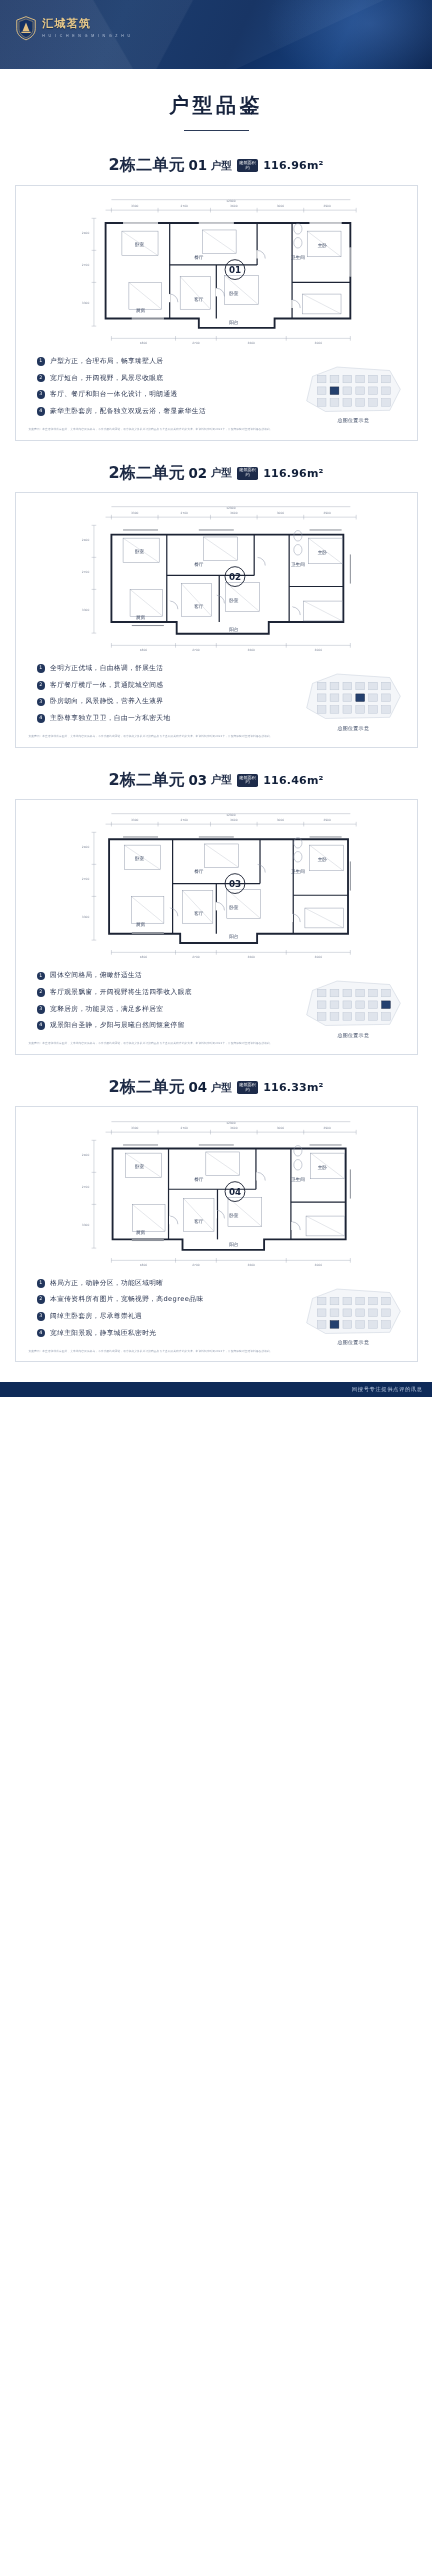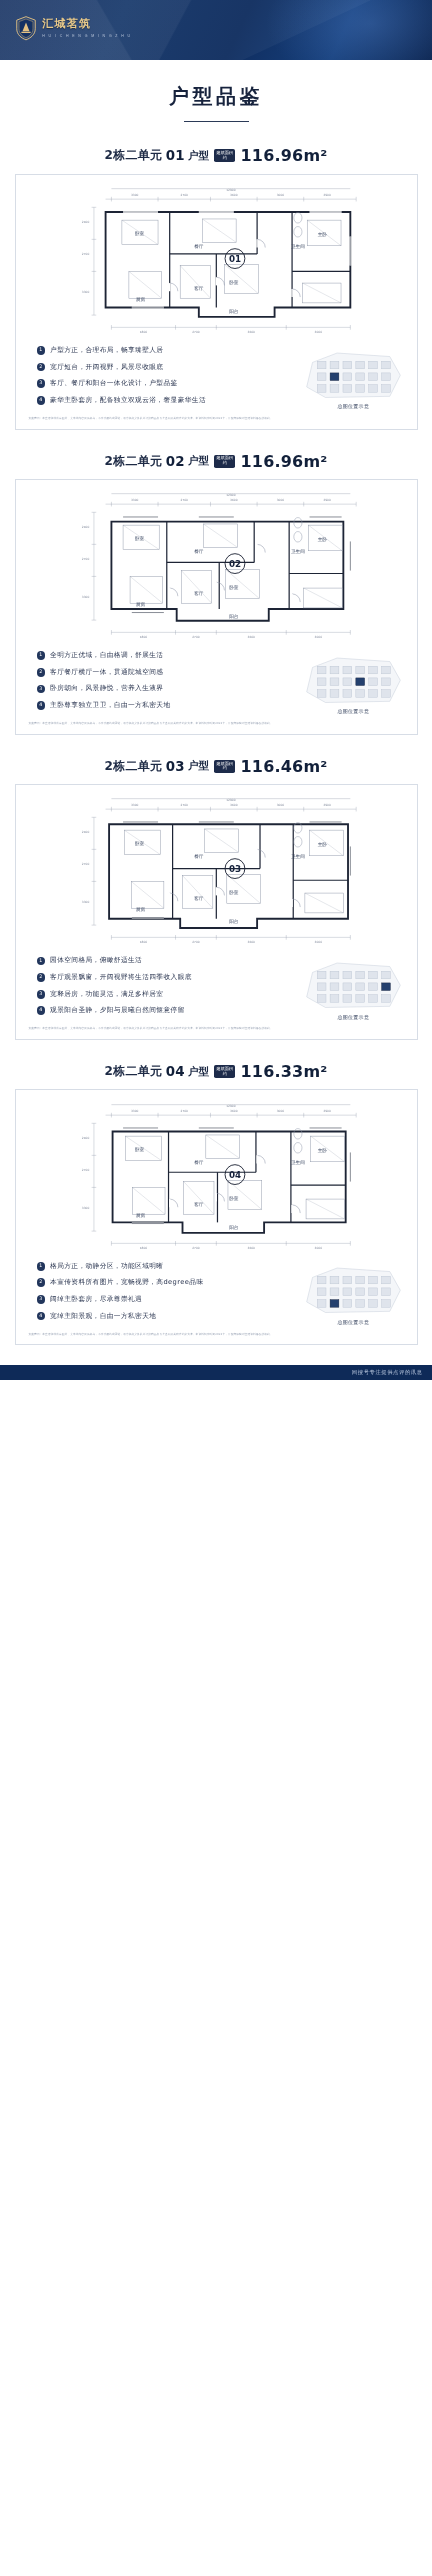--- a/index.html
+++ b/index.html
@@ -7,21 +7,21 @@
   body {
     width:432px;
     font-family:"Liberation Sans", sans-serif;
     color:#1b2b4b;
     -webkit-font-smoothing:antialiased;
   }
 
   
   .header {
     position:relative;
-    height:60px;
+    height:69px;
     background:
       linear-gradient(115deg,#0d2a5c 0%,#123468 28%,#0f2d5f 55%,#17407c 78%,#0c2550 100%);
     overflow:hidden;
   }
   .header:before {
     content:"";
     position:absolute; inset:0;
     background:
       linear-gradient(60deg, rgba(255,255,255,0.055) 0 28%, rgba(255,255,255,0) 28.4% 100%),
       linear-gradient(118deg, rgba(255,255,255,0.05) 0 41%, rgba(255,255,255,0) 41.4% 100%),
@@ -66,51 +66,51 @@
     width:65px; height:1.2px; margin:10.5px auto 0;
     background:#2b3a57;
   }
 
   
   .unit { margin-top:15px; }
   .unit-head {
     display:flex; align-items:center; justify-content:center;
     gap:3.5px; padding:7px 0 8.2px;
   }
-  .uh-prefix { font-size:12px; font-weight:bold; color:#1d2a45; letter-spacing:0.3px;
+  .uh-prefix { font-size:16px; font-weight:bold; color:#1d2a45; letter-spacing:0.3px;
     font-family:"DejaVu Sans", sans-serif; }
   .uh-code { font-size:13.4px; font-weight:bold; color:#12203a; font-family:"DejaVu Sans", sans-serif; }
   .uh-type { font-size:10.5px; font-weight:bold; color:#1d2a45; font-family:Liberation Sans, sans-serif; }
   .uh-badge {
     display:inline-flex; flex-direction:column; align-items:center; justify-content:center;
     background:#1d2b4a; color:#fff; border-radius:1.8px;
     font-size:4.1px; line-height:1.15; padding:1.8px 2.3px; margin:0 1.8px;
     font-family:"DejaVu Sans", sans-serif;
   }
-  .uh-area { font-size:16px; font-weight:bold; color:#12203a; letter-spacing:0.2px;
+  .uh-area { font-size:11px; font-weight:bold; color:#12203a; letter-spacing:0.2px;
     font-family:"DejaVu Sans", sans-serif; }
 
   .card {
     width:403px; margin:0 auto;
     border:0.6px solid #d7dde6;
     background:#fff;
     padding:9.4px 8.2px 7px;
   }
 
   
   .plan {
     position:relative;
     width:100%;
     background:#fff;
   }
   .plan svg { display:block; width:100%; height:auto; }
 
   
   .features-row {
-    display:flex; align-items:center; justify-content:space-between;
+    display:flex; align-items:flex-end; justify-content:space-between;
     margin-top:3.5px; padding:3.5px 3.5px 0;
   }
   .features { flex:1 1 auto; padding-left:9.4px; padding-top:3.5px; }
   .feature {
     display:flex; align-items:center; gap:4.7px;
     margin-bottom:7.6px;
     font-size:6.7px; color:#2a3550; letter-spacing:0.4px;
     font-family:"DejaVu Sans", sans-serif;
   }
   .feat-dot {
@@ -286,21 +286,21 @@
             <div class="feature">
               <span class="feat-dot">1</span>
               <span>户型方正，合理布局，畅享臻墅人居</span>
             </div>
             <div class="feature">
               <span class="feat-dot">2</span>
               <span>宽厅短台，开阔视野，风景尽收眼底</span>
             </div>
             <div class="feature">
               <span class="feat-dot">3</span>
-              <span>客厅、餐厅和阳台一体化设计，户型品鉴</span>
+              <span>客厅、餐厅和阳台一体化设计，明朗通透</span>
             </div>
             <div class="feature">
               <span class="feat-dot">4</span>
               <span>豪华主卧套房，配备独立双观云浴，奢显豪华生活</span>
             </div>
         </div>
         <div class="keyplan">
           <svg viewBox="0 0 176 96" role="img">
               <rect x="0" y="0" width="176" height="96" fill="#ffffff"></rect>
               <path d="M8,70 L18,28 L60,12 L150,18 L168,50 L150,86 L40,88 Z" fill="#f4f6f9" stroke="#c3cbd8" stroke-width="0.8"></path>
@@ -740,21 +740,21 @@
             <div class="feature">
               <span class="feat-dot">2</span>
               <span>本宣传资料所有图片，宽畅视野，高degree品味</span>
             </div>
             <div class="feature">
               <span class="feat-dot">3</span>
               <span>阔绰主卧套房，尽承尊崇礼遇</span>
             </div>
             <div class="feature">
               <span class="feat-dot">4</span>
-              <span>宽绰主阳景观，自由一方私密天地</span>
+              <span>宽绰主阳景观，静享城匝私密时光</span>
             </div>
         </div>
         <div class="keyplan">
           <svg viewBox="0 0 176 96" role="img">
               <rect x="0" y="0" width="176" height="96" fill="#ffffff"></rect>
               <path d="M8,70 L18,28 L60,12 L150,18 L168,50 L150,86 L40,88 Z" fill="#f4f6f9" stroke="#c3cbd8" stroke-width="0.8"></path>
               <rect x="26" y="26" width="15" height="13" fill="#dfe4ec" stroke="#b9c2d0" stroke-width="0.7"></rect>
               <rect x="48" y="26" width="15" height="13" fill="#dfe4ec" stroke="#b9c2d0" stroke-width="0.7"></rect>
               <rect x="70" y="26" width="15" height="13" fill="#dfe4ec" stroke="#b9c2d0" stroke-width="0.7"></rect>
               <rect x="92" y="26" width="15" height="13" fill="#dfe4ec" stroke="#b9c2d0" stroke-width="0.7"></rect>

